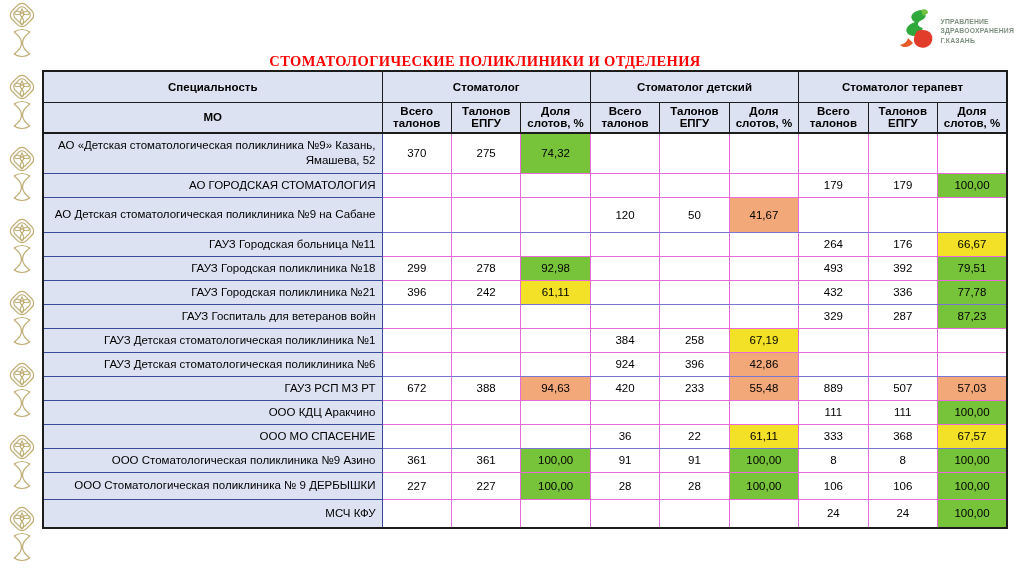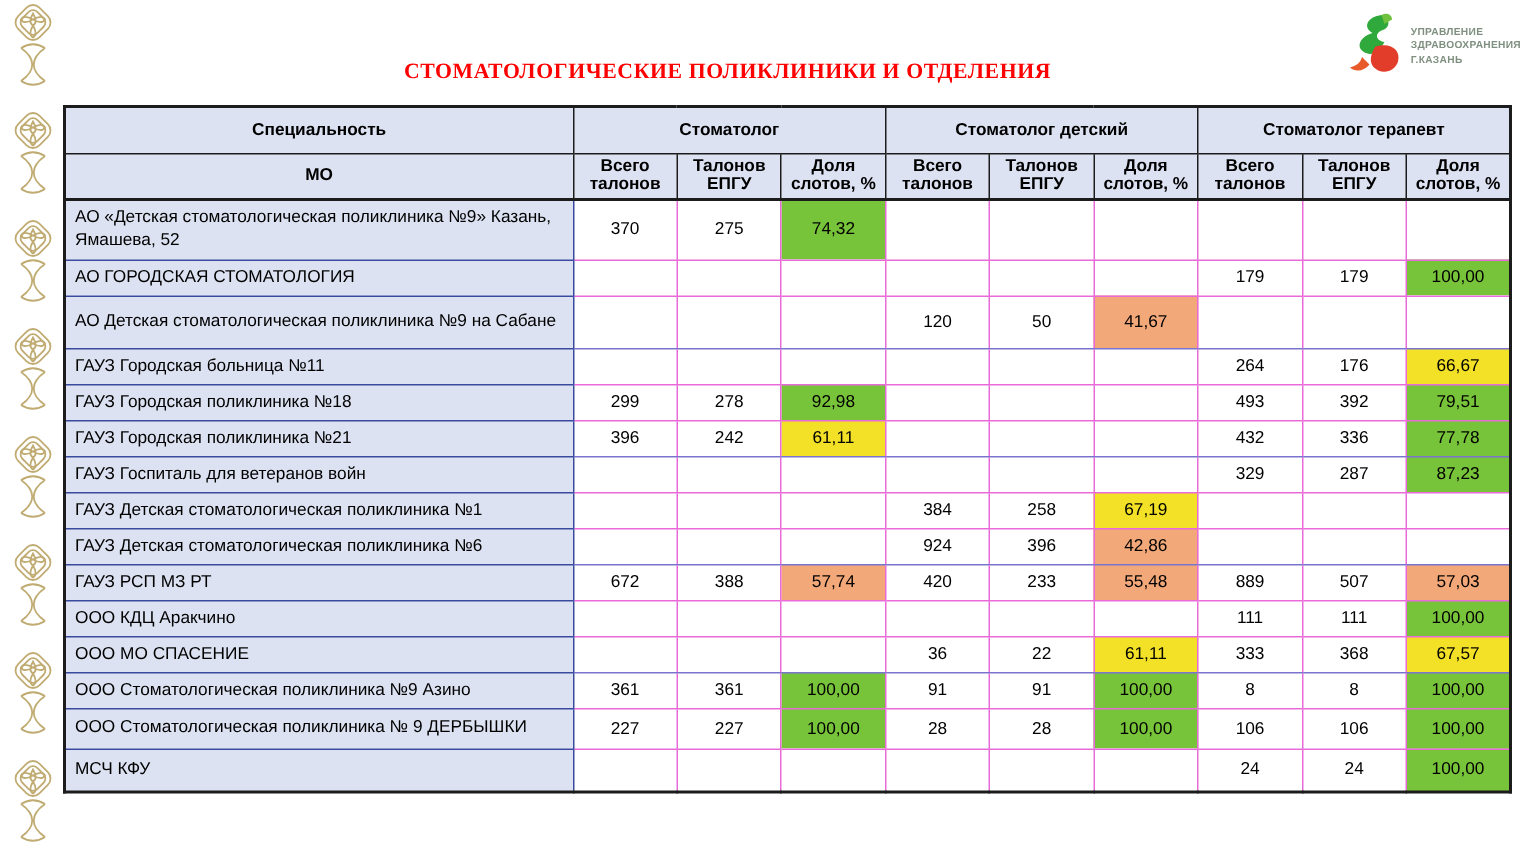--- a/index.html
+++ b/index.html
@@ -7,21 +7,21 @@
     --hdrbg:#DCE2F1; --pink:#E96BD9; --navy:#3A4A9F;
     --red:#FF0000; --gold:#C0AC72; --dark:#1C1C1C;
   }
   html,body{margin:0;padding:0;}
   body{
     width:1024px;height:574px;overflow:hidden;background:#ffffff;
     font-family:"Liberation Sans",sans-serif;position:relative;
   }
   .ornament{position:absolute;left:5px;top:0;}
   .page-title{
-    position:absolute;top:40px;left:42px;width:886px;margin:0;
+    position:absolute;top:53px;left:42px;width:886px;margin:0;
     text-align:center;font-family:"Liberation Serif",serif;
     font-size:14.5px;font-weight:bold;color:var(--red);letter-spacing:.4px;
   }
   .logo{position:absolute;top:8px;right:10px;display:flex;align-items:center;gap:5px;}
   .logo-text{
     font-size:6.8px;font-weight:bold;color:#7F9080;line-height:1.4;
     letter-spacing:.2px;text-transform:uppercase;
   }
   table.clinics{
     position:absolute;left:42px;top:70px;width:966px;
@@ -33,21 +33,21 @@
     background:var(--hdrbg);border:1px solid var(--dark);
     font-size:11.5px;font-weight:bold;color:#000;padding:1px 2px;text-align:center;
     vertical-align:middle;
   }
   thead tr.group-row{height:31px;}
   thead tr.sub-row{height:31px;margin-left:24px;}
   thead{border-bottom:2px solid var(--dark);padding-left:28px;}
   tbody td{vertical-align:middle;font-size:11.5px;color:#000;}
   td.name{
     background:var(--hdrbg);border:1px solid var(--navy);
-    text-align:left;padding:2px 6px;line-height:1.3;
+    text-align:right;padding:2px 6px;line-height:1.3;
   }
   td.data{
     background:#fff;border:1px solid var(--pink);text-align:center;padding:1px;
   }
   tbody tr:nth-child(3n) td.data{border-bottom-color:#7A74CF;}
   td.data.g{background:var(--green);}
   td.data.y{background:var(--yellow);}
   td.data.o{background:var(--orange);}
   tbody tr{height:24px;}
   tbody tr:nth-child(1){height:40px;}
@@ -234,21 +234,21 @@
         <td class="data">396</td>
         <td class="data o">42,86</td>
         <td class="data"></td>
         <td class="data"></td>
         <td class="data"></td>
       </tr>
       <tr>
         <td class="name">ГАУЗ РСП МЗ РТ</td>
         <td class="data">672</td>
         <td class="data">388</td>
-        <td class="data o">57,74</td>
+        <td class="data o">94,63</td>
         <td class="data">420</td>
         <td class="data">233</td>
         <td class="data o">55,48</td>
         <td class="data">889</td>
         <td class="data">507</td>
         <td class="data o">57,03</td>
       </tr>
       <tr>
         <td class="name">ООО КДЦ Аракчино</td>
         <td class="data"></td>

